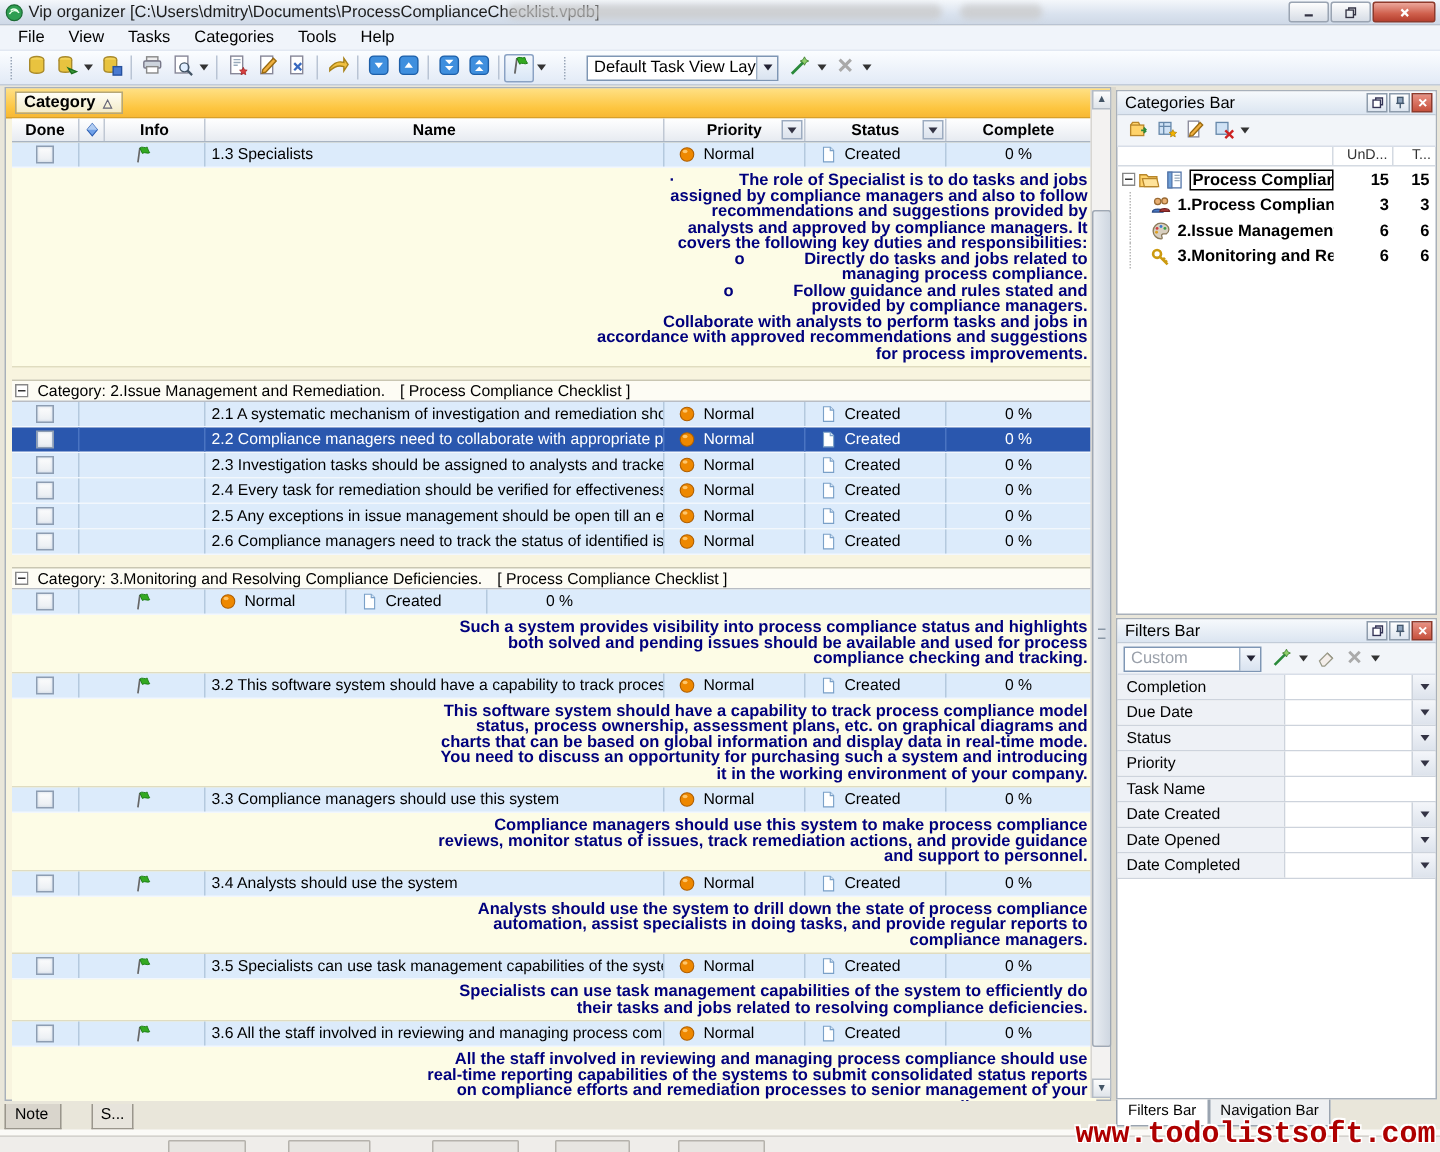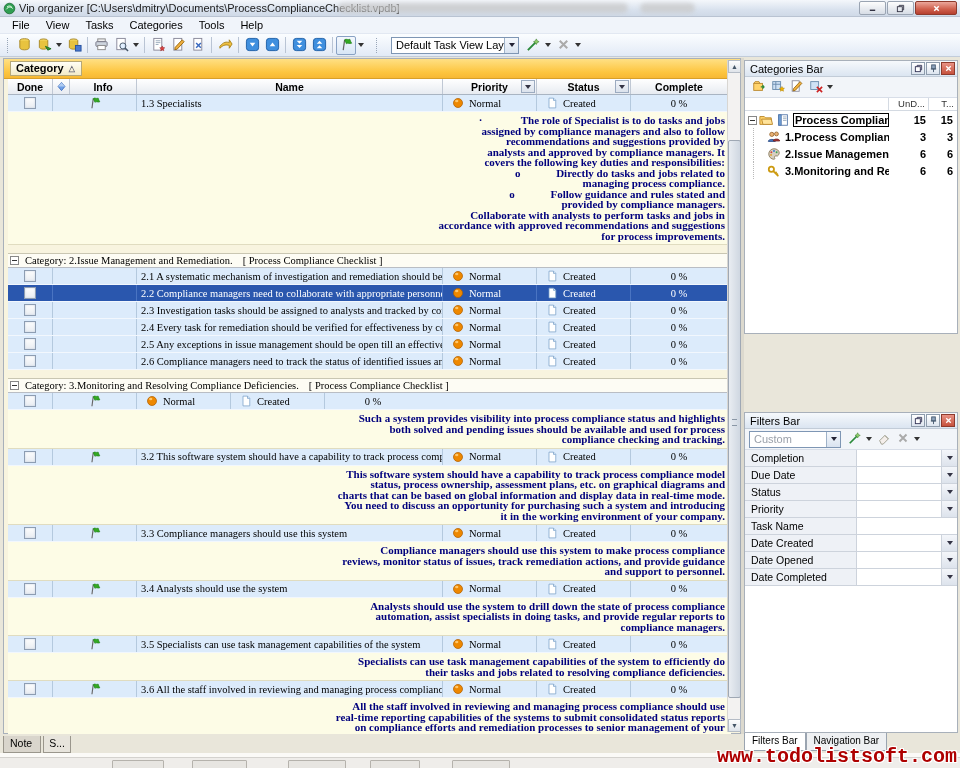--- a/index.html
+++ b/index.html
@@ -53,21 +53,21 @@
   #colhead { height:16px; display:flex; margin-left:4px; width:723px;
     background:linear-gradient(#ffffff,#e7ebf1); border-bottom:1px solid #a9b4c2; }
   .hc { border-right:1px solid #c0c8d4; font-weight:bold; display:flex; align-items:center; justify-content:center; position:relative; font-size:10.5px; }
   .hc.done{width:45px;} .hc.att{width:17px;} .hc.info{width:67px;} .hc.name{width:306px;}
   .hc.pri{width:94px;} .hc.stat{width:94px;} .hc.comp{width:96px; border-right:none;}
   .hfbtn { position:absolute; right:1px; top:1px; width:14px; height:13px; border:1px solid #9cabc0;
     background:linear-gradient(#f2f5fa,#dbe2ec); display:flex; align-items:center; justify-content:center; }
   .hfbtn:after { content:""; border-left:3px solid transparent; border-right:3px solid transparent; border-top:4px solid #334; }
   .hc.att svg { width:11px; height:11px; }
 
-  #gridbody { margin-left:4px; width:723px; overflow:hidden; height:639px;font-family:Liberation Serif, serif; }
+  #gridbody { margin-left:4px; width:723px; overflow:hidden; height:639px; }
   .trow { height:17px; display:flex; background:#dcebfb; border-bottom:1px solid #f2f7fd; }
   .trow .tc { border-right:1px solid #b4c9de; display:flex; align-items:center; font-size:10.5px; }
   .tc.done { width:45px; justify-content:center; }
   .tc.info { width:84px; justify-content:center; }
   .tc.name { width:306px; padding-left:4px; overflow:hidden; white-space:nowrap; }
   .tc.pri  { width:94px; padding-left:9px; gap:5px;text-align:right; }
   .tc.stat { width:94px; padding-left:9px; gap:5px; }
   .tc.comp { width:96px; justify-content:center; border-right:none; }
   .trow.sel { background:#2a57ae; color:#fff; }
   .trow.sel .tc { border-right-color:#4a74c2; }
@@ -88,21 +88,21 @@
     border:1px solid #b4bcc6; display:flex; align-items:center; justify-content:center; font-size:7px; color:#456; }
   .sarrow.up{ top:0; } .sarrow.dn{ bottom:0; }
   #sthumb { position:absolute; left:0; top:80px; height:558px; width:13px;
     background:linear-gradient(90deg,#e9edf2,#cfd7e1); border:1px solid #9fa8b4; border-radius:2px; }
   #sthumb:after { content:""; position:absolute; left:3px; right:3px; top:50%; height:5px;
     border-top:1px solid #8a97a6; border-bottom:1px solid #8a97a6; }
 
   
   #splitter { position:absolute; left:741px; top:58px; width:3px; height:676px; background:#dcd9ce; }
   .panel { position:absolute; left:744px; width:214px; background:#fff; border:1px solid #a8b0ba; }
-  #catbar { top:60px; height:274px; }
+  #catbar { top:60px; height:350px; }
   #filtersbar { top:412px; height:321px; }
   .ptitle { height:16px; background:linear-gradient(#f6f9fc,#dbe5f1); border-bottom:1px solid #c2ccd8;
     display:flex; align-items:center; padding:0 2px 0 5px; }
   .ptitle .txt { flex:1; }
   .pbtn { width:14px; height:13px; border:1px solid #8e9cac; background:linear-gradient(#fff,#dde5ef);
     margin-left:1px; display:flex; align-items:center; justify-content:center; }
   .pbtn svg { width:9px; height:9px; }
   .pbtn.close { background:linear-gradient(#e89284,#c6513d); border-color:#8e3a2c; }
   .ptool { height:21px; background:#f2f5f9; border-bottom:1px solid #d8dee8; display:flex; align-items:center; padding-left:4px; }
   .ptool .tbtn { width:19px; height:18px; }
@@ -122,21 +122,21 @@
   #custom-combo .cval { color:#9aa0aa; }
   .frow { height:17px; display:flex; border-bottom:1px solid #cdd3dc; }
   .frow .flbl { width:112px; background:#eef1f6; border-right:1px solid #cdd3dc; display:flex; align-items:center; padding-left:6px; font-size:10.5px; }
   .frow .fval { flex:1; background:#fff; }
   .frow .fbtn { width:16px; border-left:1px solid #cdd3dc; background:linear-gradient(#f4f6fa,#dde3ec);
     display:flex; align-items:center; justify-content:center; }
   .frow .fbtn:after { content:""; border-left:3px solid transparent; border-right:3px solid transparent; border-top:4px solid #334; }
 
   
   #tabsL { position:absolute; left:3px; top:736px; height:17px; display:flex; }
-  #tabsL .btab { background:#d9d5cc; border:1px solid #9a968c; border-top:none; padding:1px 8px 0 6px; margin-right:2px; font-size:10.5px; }
+  #tabsL .btab { background:#d9d5cc; border:1px solid #9a968c; border-top:none; padding:1px 8px 0 6px; margin-right:20px; font-size:10.5px; }
   #tabsL .btab.small { background:#e7e4dc; padding:1px 5px 0 5px; }
   #tabsR { position:absolute; left:744px; top:733px; height:18px; display:flex; }
   #tabsR .btab { border:1px solid #9aa4b0; border-top:none; padding:2px 7px 0 7px; font-size:10px; background:#eef0f2; }
   #tabsR .btab.active { background:#fff; }
   #whitegap { position:absolute; left:0; top:753px; width:960px; height:4px; background:#fbfaf7; }
   #taskstrip { position:absolute; left:0; top:757px; width:960px; height:11px; background:#efedea; border-top:1px solid #d4d2ce; }
   .tsbox { position:absolute; top:2px; height:12px; border:1px solid #b5b2ac; background:#e7e5e1; border-radius:1px; }
   #watermark { position:absolute; right:3px; top:745px; font-family:"Liberation Mono", monospace;
     font-weight:bold; font-size:20px; color:#ae0000; letter-spacing:0px; white-space:nowrap;
     text-shadow:1px 1px 0 #fff, -1px -1px 0 #fff, 1px -1px 0 #fff, -1px 1px 0 #fff; }

